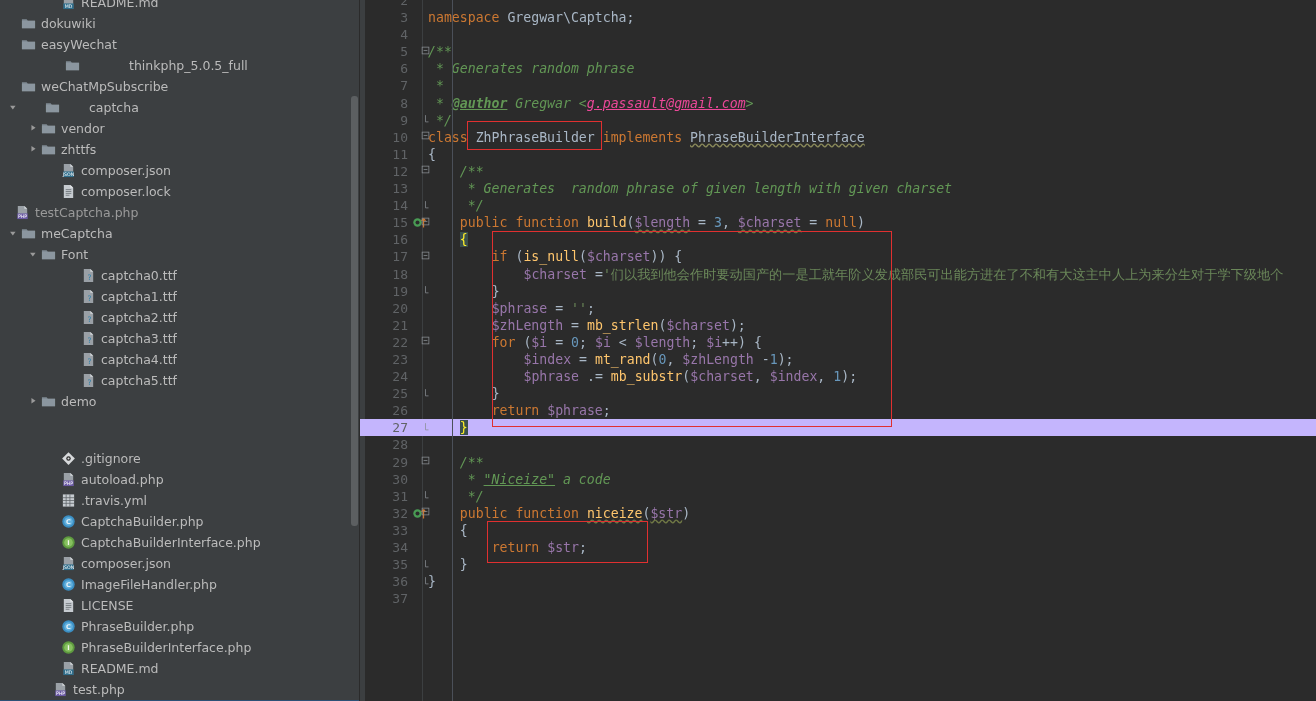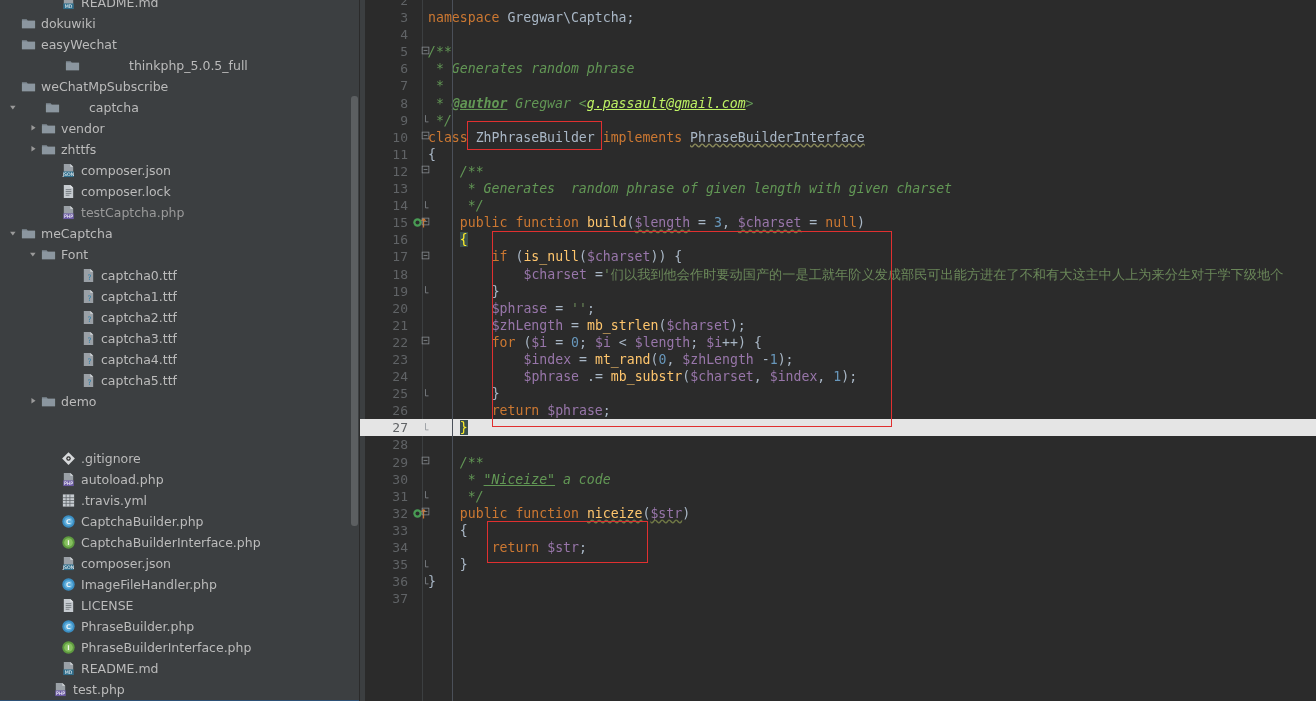--- a/index.html
+++ b/index.html
@@ -79,21 +79,21 @@
     background: #3c3f41;
   }
   .code-line {
     position: relative;
     height: 17.1px;
     line-height: 17.1px;
     font-size: 13.2px;
     white-space: pre;
     color: #a9b7c6;
   }
-  .code-line.caret-line { background: #e5e5e5; }
+  .code-line.caret-line { background: #c4b5fd; }
   .lnum {
     position: absolute;
     left: 0; top: 0;
     width: 48px;
     text-align: right;
     color: #606366;
     font-size: 13px;
     font-family: "DejaVu Sans Mono", monospace;
   }
   .gmark {
@@ -123,21 +123,21 @@
   .iguide {
     position: absolute;
     width: 1px;
     background: #4b5059;
   }
 
   
   .kw   { color: #cc7832; }
   .cmt  { color: #629755; font-style: italic; }
   .cmtb { color: #629755; font-style: italic; font-weight: bold; text-decoration: underline; }
-  .cmtl { color: #bef264; font-style: italic; text-decoration: underline; }
+  .cmtl { color: #ec4899; font-style: italic; text-decoration: underline; }
   .cmtq { color: #629755; font-style: italic; text-decoration: underline; }
   .var  { color: #9876aa; }
   .fn   { color: #ffc66d; }
   .num  { color: #6897bb; }
   .str  { color: #6a8759; }
   .plain{ color: #a9b7c6; }
   .brace-hl { color: #ffef28; background: #3b514d; }
   .squig { text-decoration: underline wavy #8a8a5a; text-decoration-skip-ink: none; }
   .squig2 { text-decoration: underline wavy #717a45; text-decoration-skip-ink: none; }
 
@@ -268,21 +268,21 @@
             <svg width="15" height="15" viewBox="0 0 16 16">
               <path d="M3 1h7l3 3v11H3z" fill="#c6cbd0"></path>
               <path d="M10 1l3 3h-3z" fill="#e8eaec"></path>
               <g stroke="#6d7478" stroke-width="0.9">
                 <path d="M5 6h6M5 8h6M5 10h6M5 12h4"></path>
               </g>
             </svg>
           </span>
           <span class="label">composer.lock</span>
         </div>
-        <div class="tree-row" style="padding-left: 46px;">
+        <div class="tree-row" style="">
           <span class="twisty"></span>
           <span class="ficon">
             <svg width="15" height="15" viewBox="0 0 16 16">
               <path d="M3 1h7l3 3v11H3z" fill="#9aa0a6"></path>
               <path d="M10 1l3 3h-3z" fill="#d5d8db"></path>
               <rect x="2.5" y="9" width="11" height="6" fill="#6b5aa5"></rect>
               <text x="8" y="14" font-size="5" font-family="DejaVu Sans, sans-serif" text-anchor="middle" fill="#ffffff">PHP</text>
             </svg>
           </span>
           <span class="label faded">testCaptcha.php</span>

